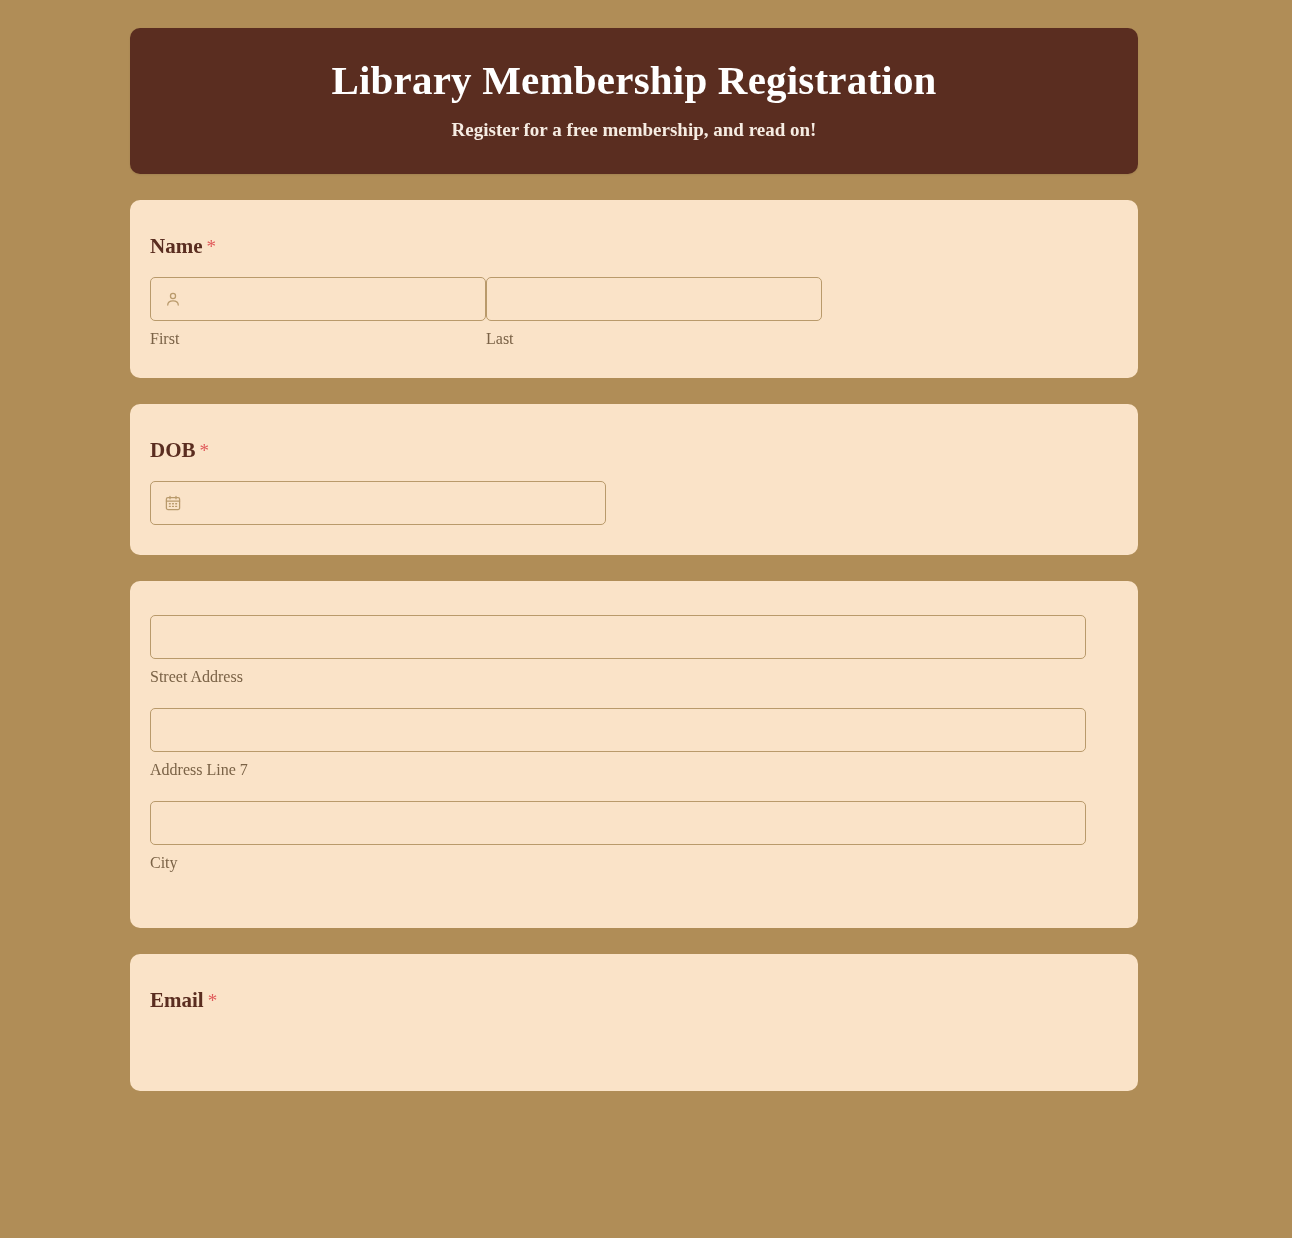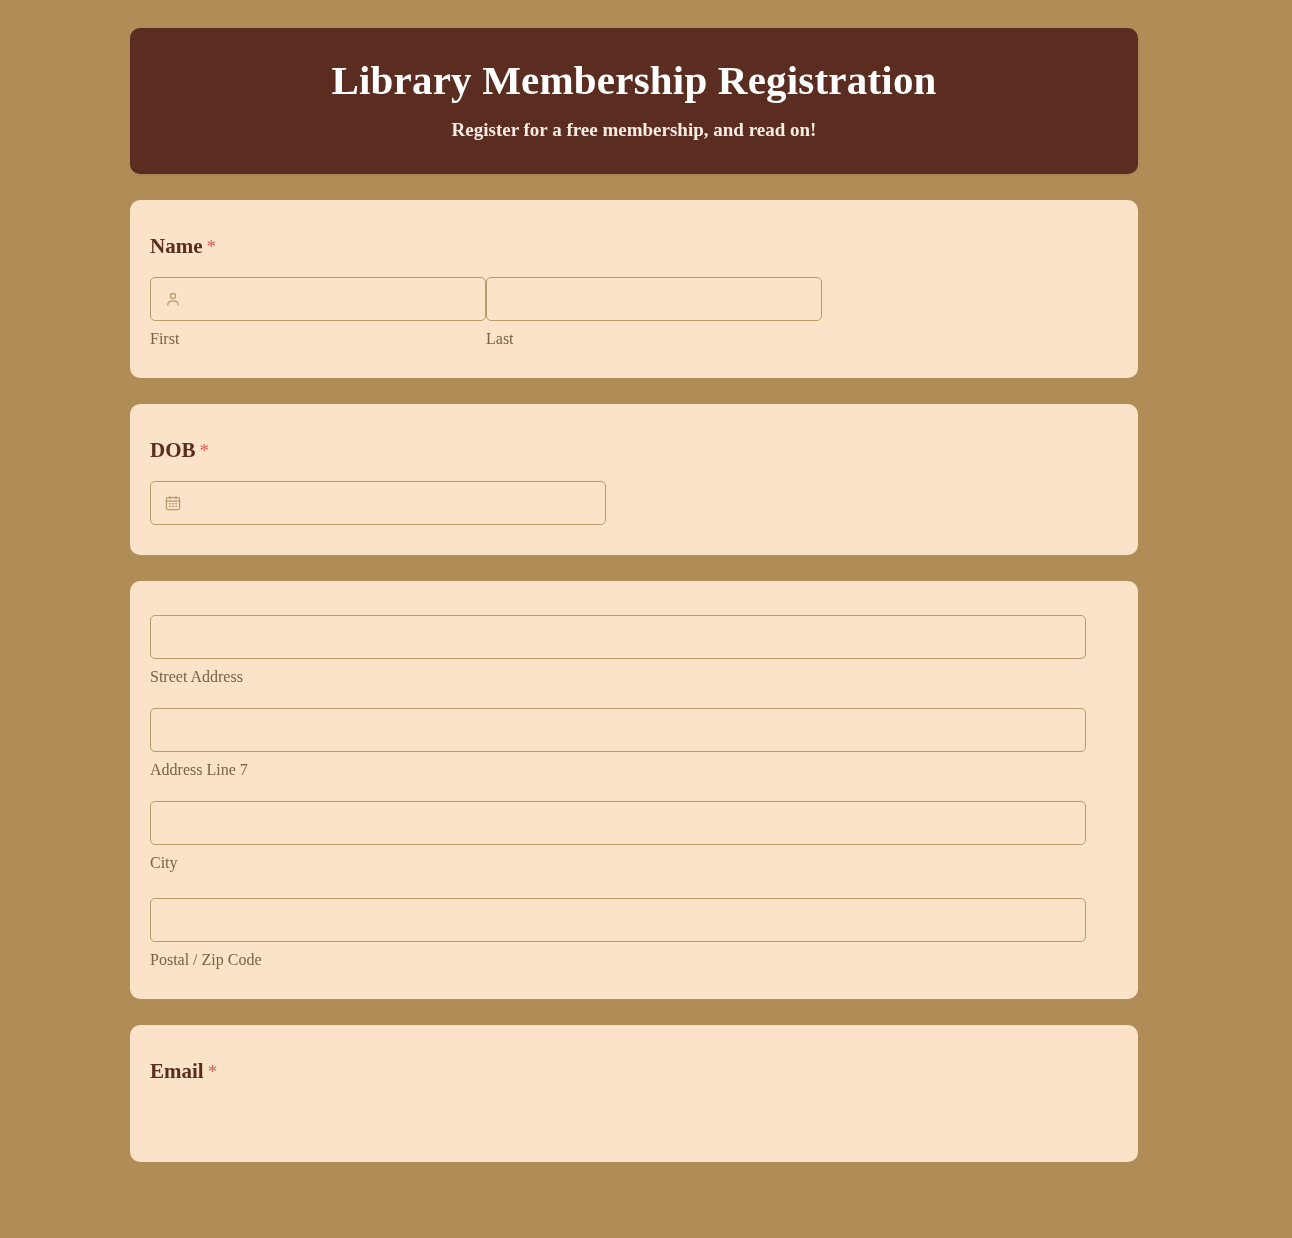--- a/index.html
+++ b/index.html
@@ -212,26 +212,20 @@
     <div class="row mt-22">
       <div class="col">
         <div class="inp-wrap">
           <input class="inp" type="text" value="" placeholder="" style="">
         </div>
         <span class="sub-label">City</span>
       </div>
     </div>
 
     <div class="row mt-26">
-      <div class="col">
-        <div class="inp-wrap">
-          <input class="inp" type="text" value="" placeholder="" style="">
-        </div>
-        <span class="sub-label">Postal / Zip Code</span>
-      </div>
     </div>
   </div>
 
   <div class="card card-last">
     <span class="field-label">
       <span>Email</span><span class="req">*</span>
     </span>
   </div>
 
 </div>

